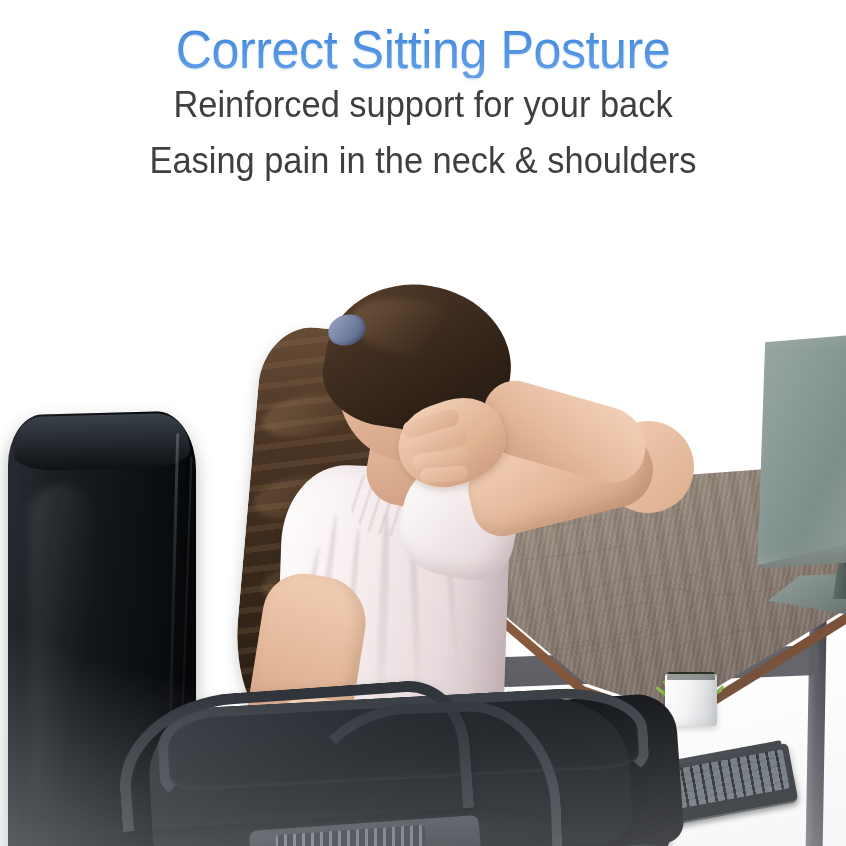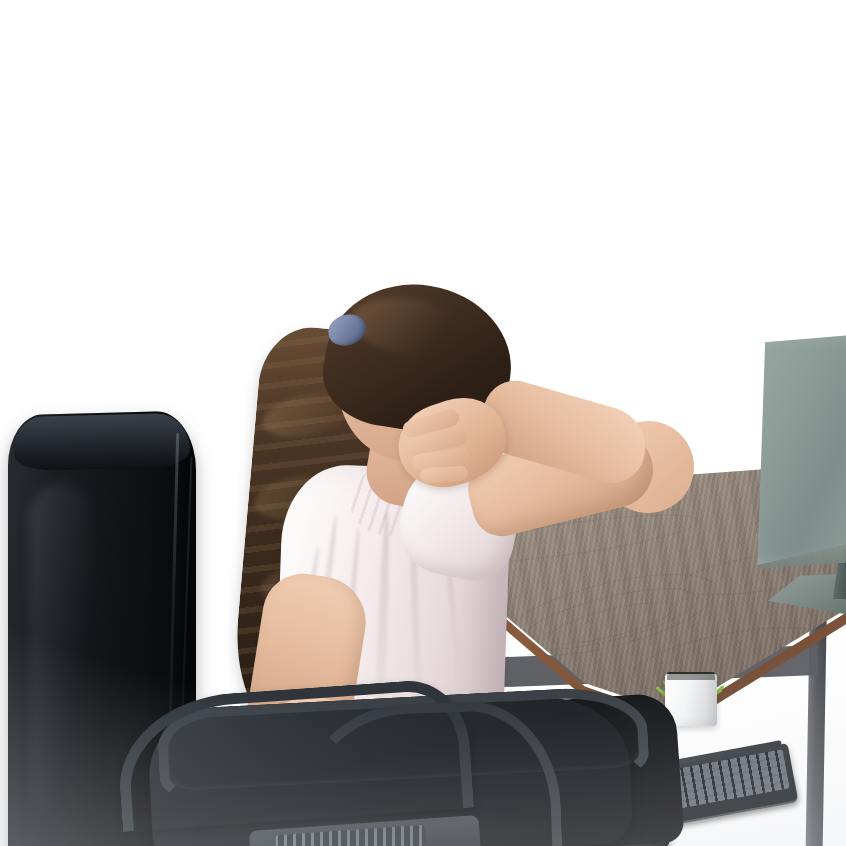--- a/index.html
+++ b/index.html
@@ -439,20 +439,25 @@
     position:absolute;left:120px;top:600px;width:520px;height:46px;
     background:radial-gradient(50% 50% at 50% 50%,rgba(60,60,65,.22),rgba(60,60,65,0) 72%);
     filter:blur(6px);
   }
 </style>
 </head>
 <body>
 
 <div id="poster">
 
+  <div class="head-block">
+    <h1 class="title">Correct Sitting Posture</h1>
+    <p class="sub1">Reinforced support for your back</p>
+    <p class="sub2">Easing pain in the neck &amp; shoulders</p>
+  </div>
 
   <div class="photo">
 
     <div class="desk-wrap">
       <div class="leg leg-l"></div>
       <div class="leg leg-r"></div>
       <div class="leg-apron"></div>
       <div class="desk-edge"></div>
       <div class="desk-edge2"></div>
       <div class="desk-top"></div>

